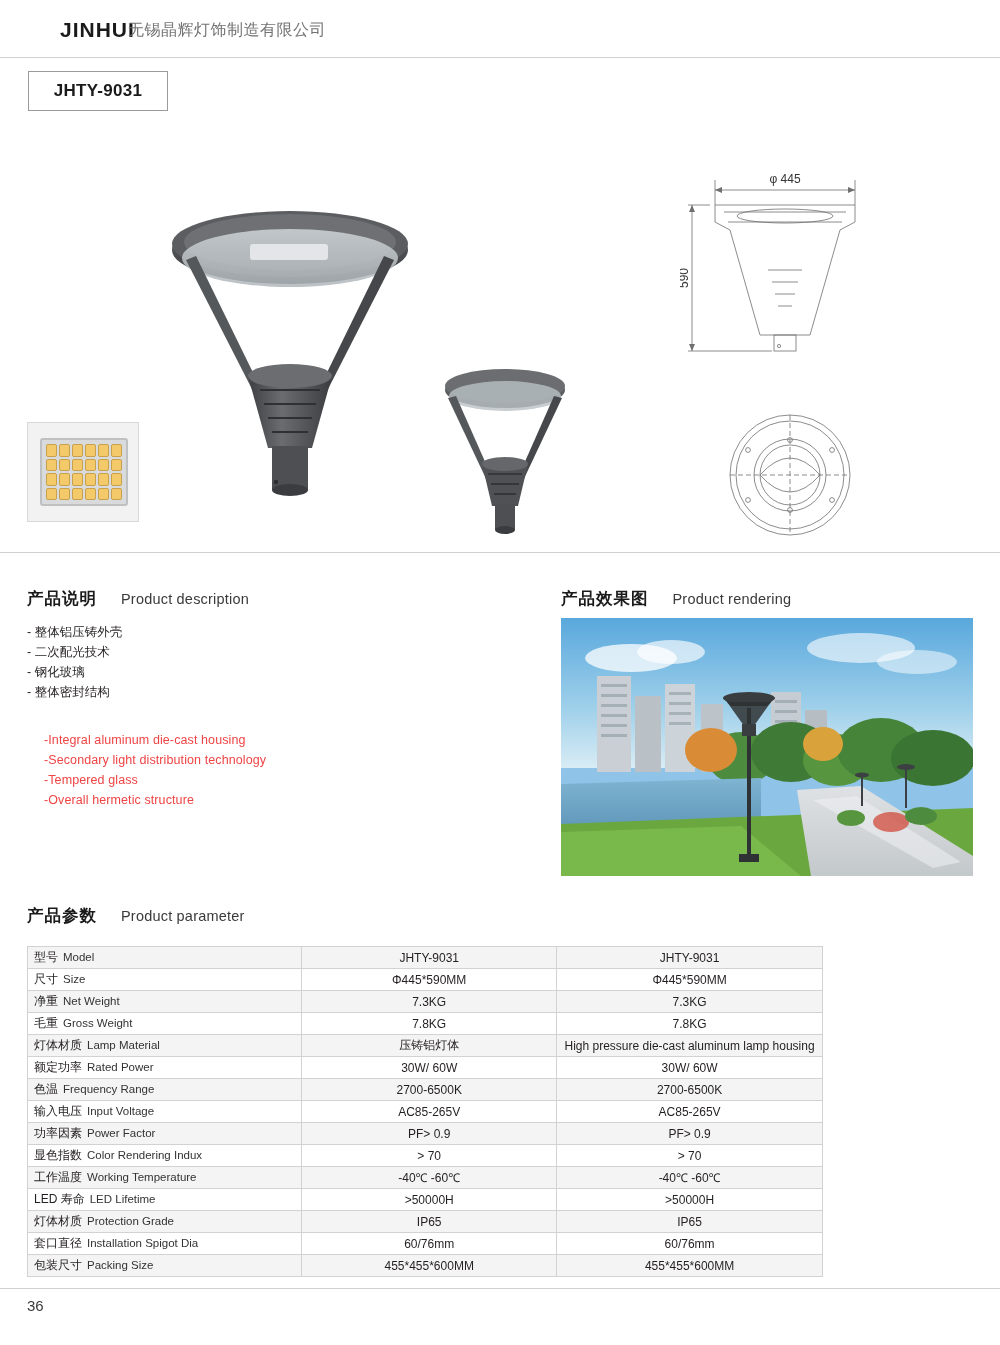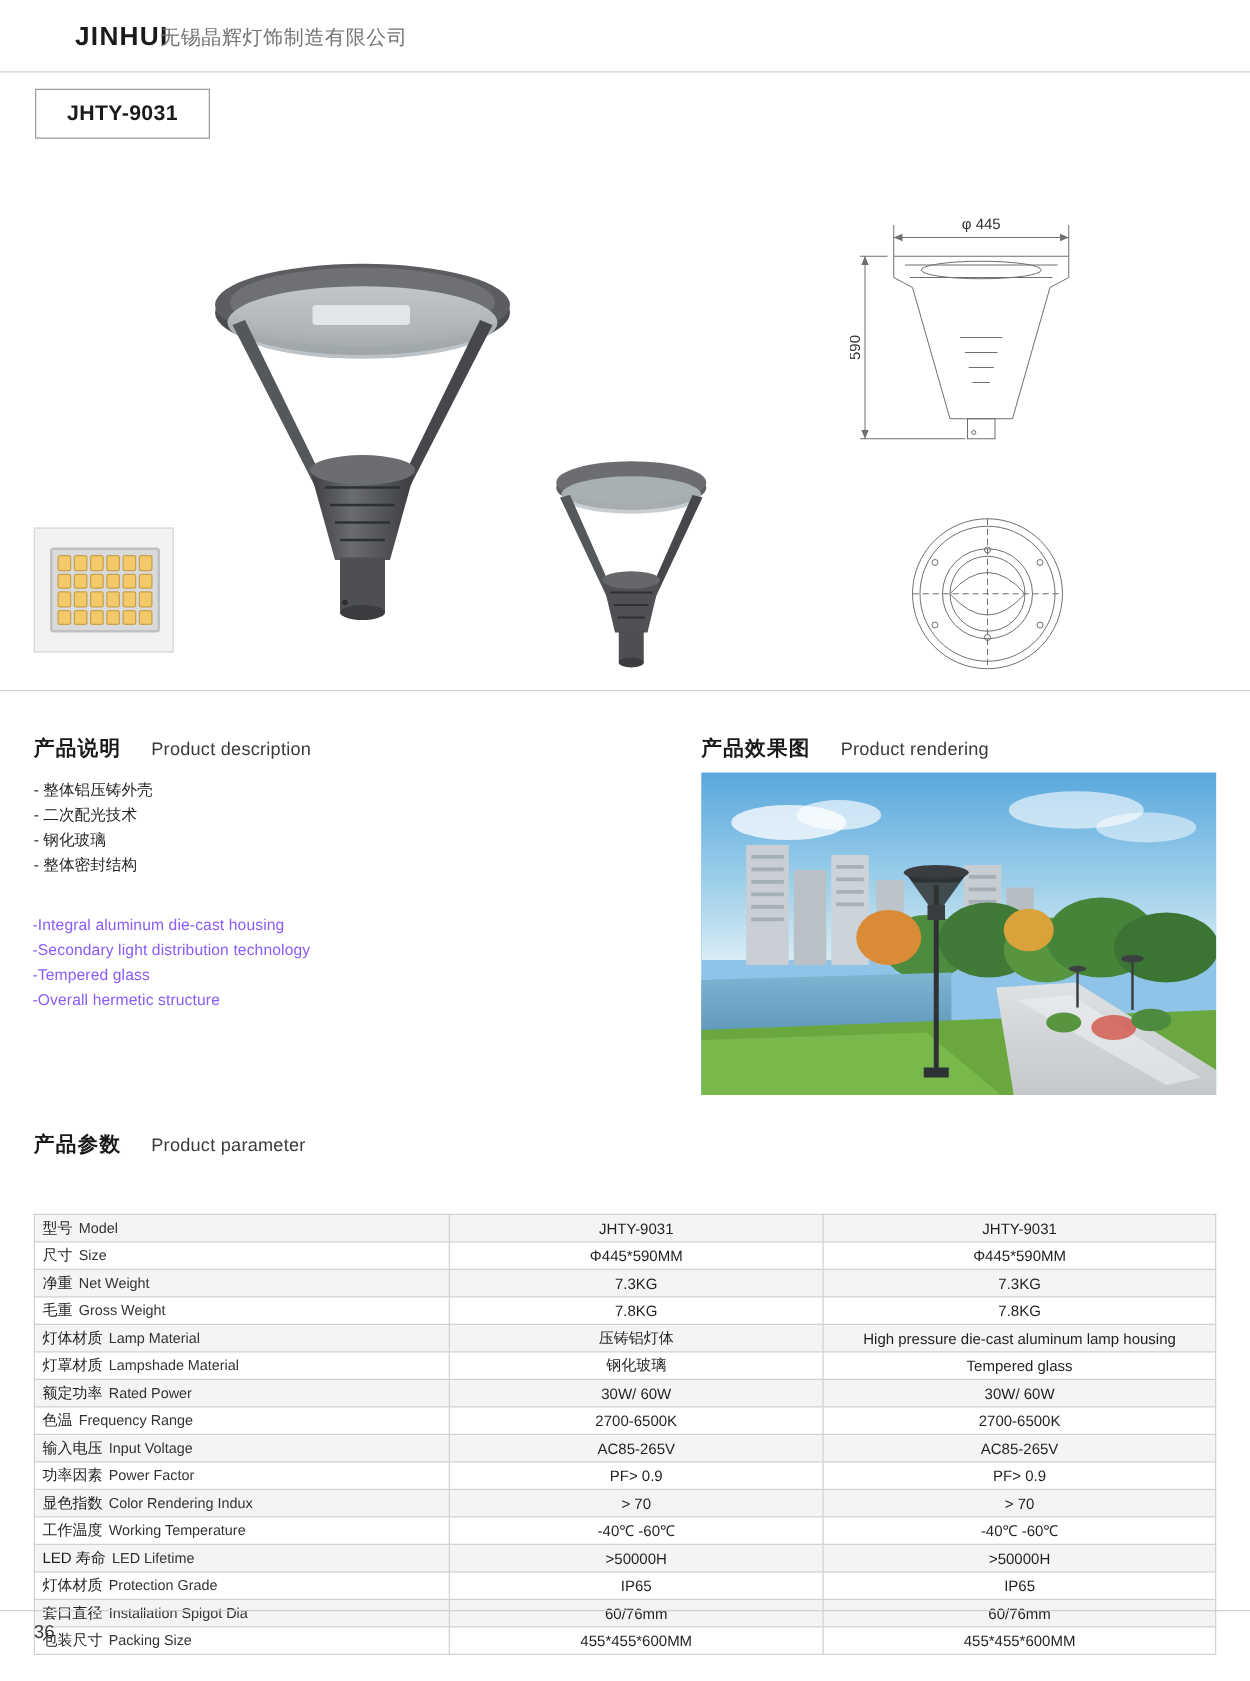--- a/index.html
+++ b/index.html
@@ -157,49 +157,48 @@
   .desc-cn {
     position: absolute;
     left: 27px;
     top: 622px;
     font-size: 12.5px;
     line-height: 20px;
     color: #231f20;
   }
   .desc-en {
     position: absolute;
-    left: 26px;
+    left: 44px;
     top: 730px;
     font-size: 12.5px;
     line-height: 20px;
-    color: #8b5cf6;
+    color: #ef4444;
     letter-spacing: 0.1px;
   }
   .desc-cn div, .desc-en div { white-space: nowrap; }
 
   
   .render-box {
     position: absolute;
     left: 561px;
     top: 618px;
     width: 412px;
     height: 258px;
     overflow: hidden;
     background: #8fc4e8;
   }
 
   
   .param-table {
     position: absolute;
     left: 27px;
     top: 946px;
-    width: 946px;
+    width: 796px;
     border-collapse: collapse;
     font-size: 12px;
-    margin-top: 25px;
   }
   .param-table td {
     border: 1px solid #d2d2d2;
     height: 21px;
     padding: 0 6px;
     color: #231f20;
   }
   .param-table tr:nth-child(odd) td { background: #f4f4f4; }
   .param-table tr:nth-child(even) td { background: #ffffff; }
   .param-table td.label { width: 318px; text-align: left; }
@@ -517,25 +516,20 @@
       <td class="label"><span class="lbl-cn">毛重</span><span class="lbl-en">Gross Weight</span></td>
       <td class="v1">7.8KG</td>
       <td class="v2">7.8KG</td>
     </tr>
     <tr>
       <td class="label"><span class="lbl-cn">灯体材质</span><span class="lbl-en">Lamp Material</span></td>
       <td class="v1">压铸铝灯体</td>
       <td class="v2">High pressure  die-cast aluminum lamp housing</td>
     </tr>
     <tr>
-      <td class="label"><span class="lbl-cn">灯罩材质</span><span class="lbl-en">Lampshade Material</span></td>
-      <td class="v1">钢化玻璃</td>
-      <td class="v2">Tempered glass</td>
-    </tr>
-    <tr>
       <td class="label"><span class="lbl-cn">额定功率</span><span class="lbl-en">Rated Power</span></td>
       <td class="v1">30W/ 60W</td>
       <td class="v2">30W/ 60W</td>
     </tr>
     <tr>
       <td class="label"><span class="lbl-cn">色温</span><span class="lbl-en">Frequency Range</span></td>
       <td class="v1">2700-6500K</td>
       <td class="v2">2700-6500K</td>
     </tr>
     <tr>

